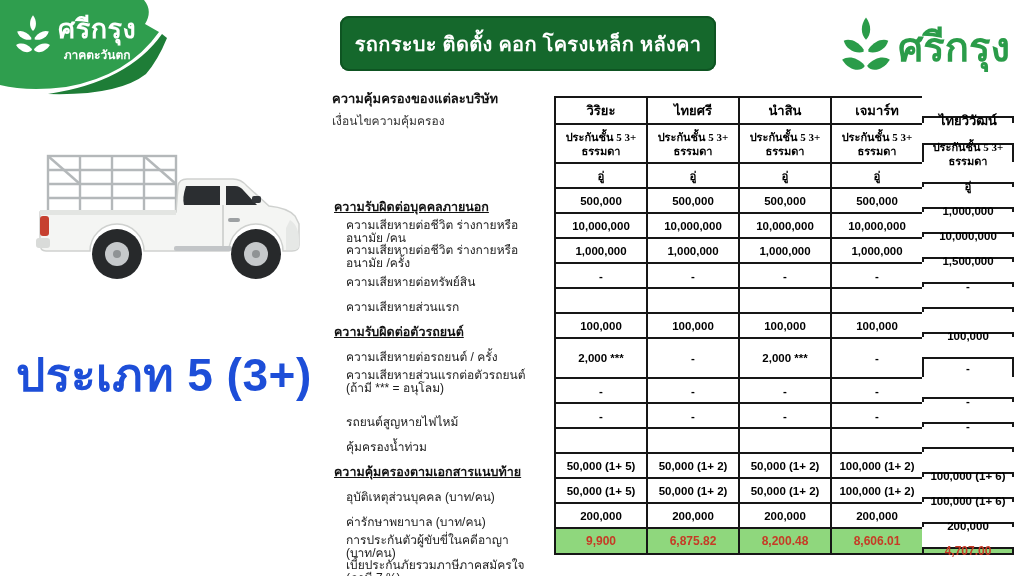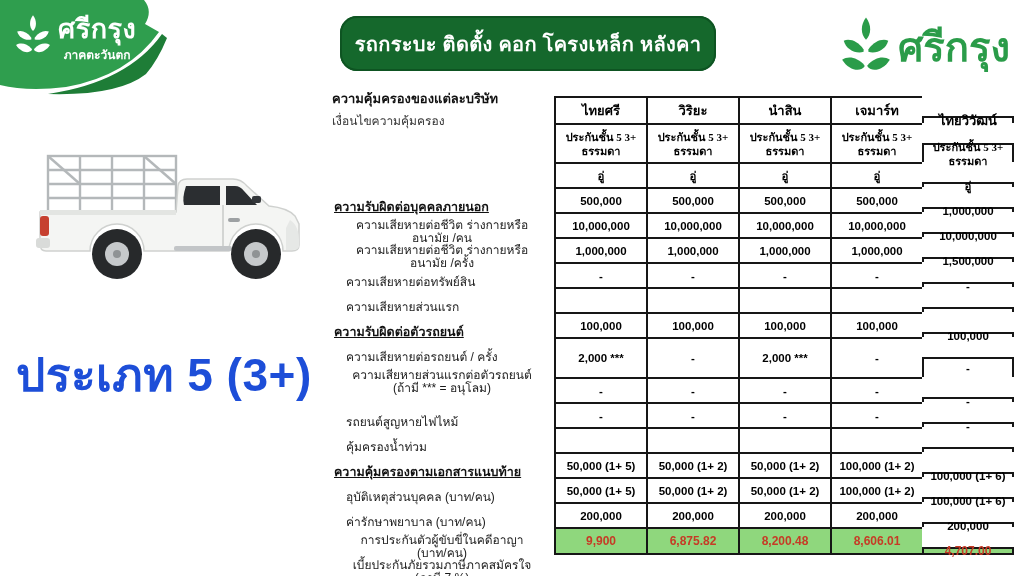--- a/index.html
+++ b/index.html
@@ -7,21 +7,21 @@
   .page{position:relative;width:1024px;height:576px;background:#fff;overflow:hidden;}
 
   
   .ribbon{position:absolute;left:0;top:0;width:330px;height:110px;}
   .ribbon-content{position:absolute;left:16px;top:14px;display:flex;align-items:flex-start;gap:8px;}
   .ribbon-text-block{display:flex;flex-direction:column;align-items:center;}
   .ribbon-brand{color:#fff;font-weight:bold;font-size:27px;line-height:30px;letter-spacing:.5px;}
   .ribbon-region{color:#fff;font-weight:bold;font-size:12px;margin-top:1px;}
 
   .banner{position:absolute;left:340px;top:16px;width:376px;height:55px;
-          background:#15682c;border-radius:17px;display:flex;align-items:center;justify-content:center;
+          background:#15682c;border-radius:9px;display:flex;align-items:center;justify-content:center;
           box-shadow:inset 0 0 0 2px #0e5422;}
   .banner-title{color:#ffffff;font-weight:bold;font-size:20px;letter-spacing:.3px;}
 
   .logo-right{position:absolute;right:14px;top:16px;display:flex;align-items:center;gap:8px;}
   .logo-right-brand{color:#2a9c49;font-weight:bold;font-size:40px;line-height:44px;}
 
   
   .truck-wrap{position:absolute;left:24px;top:142px;width:282px;height:158px;}
   .category-title{position:absolute;left:16px;top:338px;color:#1d4ed8;font-size:46px;font-weight:bold;letter-spacing:.5px;}
 
@@ -29,21 +29,21 @@
   .table-zone{position:absolute;left:332px;top:88px;width:690px;height:476px;}
   .caption-bold{font-weight:bold;font-size:13px;color:#111;}
   .caption-sub{font-size:12px;color:#333;margin-top:2px;}
 
   .grid{position:absolute;left:0;top:8px;display:grid;grid-template-columns:222px repeat(5,92px);}
   .cell{border-left:2px solid #161616;border-top:2px solid #161616;background:#fff;
         display:flex;align-items:center;justify-content:center;text-align:center;padding:1px 2px;}
   .cell.last-col{border-right:2px solid #161616;margin-top:20px;}
   .cell.last-row{border-bottom:2px solid #161616;}
   .label-cell{border:none;background:transparent;display:flex;align-items:center;justify-content:flex-start;
-              text-align:center;padding-right:16px;margin-top:44px;}
+              text-align:left;padding-right:16px;margin-top:44px;}
   .co-name{font-weight:bold;font-size:13px;}
   .plan-txt{font-weight:bold;font-size:11px;line-height:14px;max-width:78px;font-family:Liberation Serif, serif;}
   .val-txt{font-weight:bold;font-size:11.5px;}
   .lbl-section{font-weight:bold;font-size:12.5px;text-decoration:underline;color:#111;}
   .lbl-item{font-size:12px;color:#1a1a1a;padding-left:12px;line-height:13px;}
 </style>
 </head>
 <body>
 
 <div class="page">
@@ -127,24 +127,24 @@
   </div>
 
   <div class="category-title">ประเภท 5 (3+)</div>
 
   <div class="table-zone">
     <div class="caption-bold">ความคุ้มครองของแต่ละบริษัท</div>
     <div class="caption-sub">เงื่อนไขความคุ้มครอง</div>
     <div class="grid premium-row" id="grid" style="grid-template-rows: 27px 39px 25px 25px 25px 25px 25px 25px 25px 40px 25px 25px 25px 25px 25px 25px 28px;">
         <div class="cell label-cell"></div>
         <div class="cell ">
+          <span class="co-name">วิริยะ</span>
+        </div>
+        <div class="cell ">
           <span class="co-name">ไทยศรี</span>
-        </div>
-        <div class="cell ">
-          <span class="co-name">วิริยะ</span>
         </div>
         <div class="cell ">
           <span class="co-name">นำสิน</span>
         </div>
         <div class="cell ">
           <span class="co-name">เจมาร์ท</span>
         </div>
         <div class="cell last-col">
           <span class="co-name">ไทยวิวัฒน์</span>
         </div>

